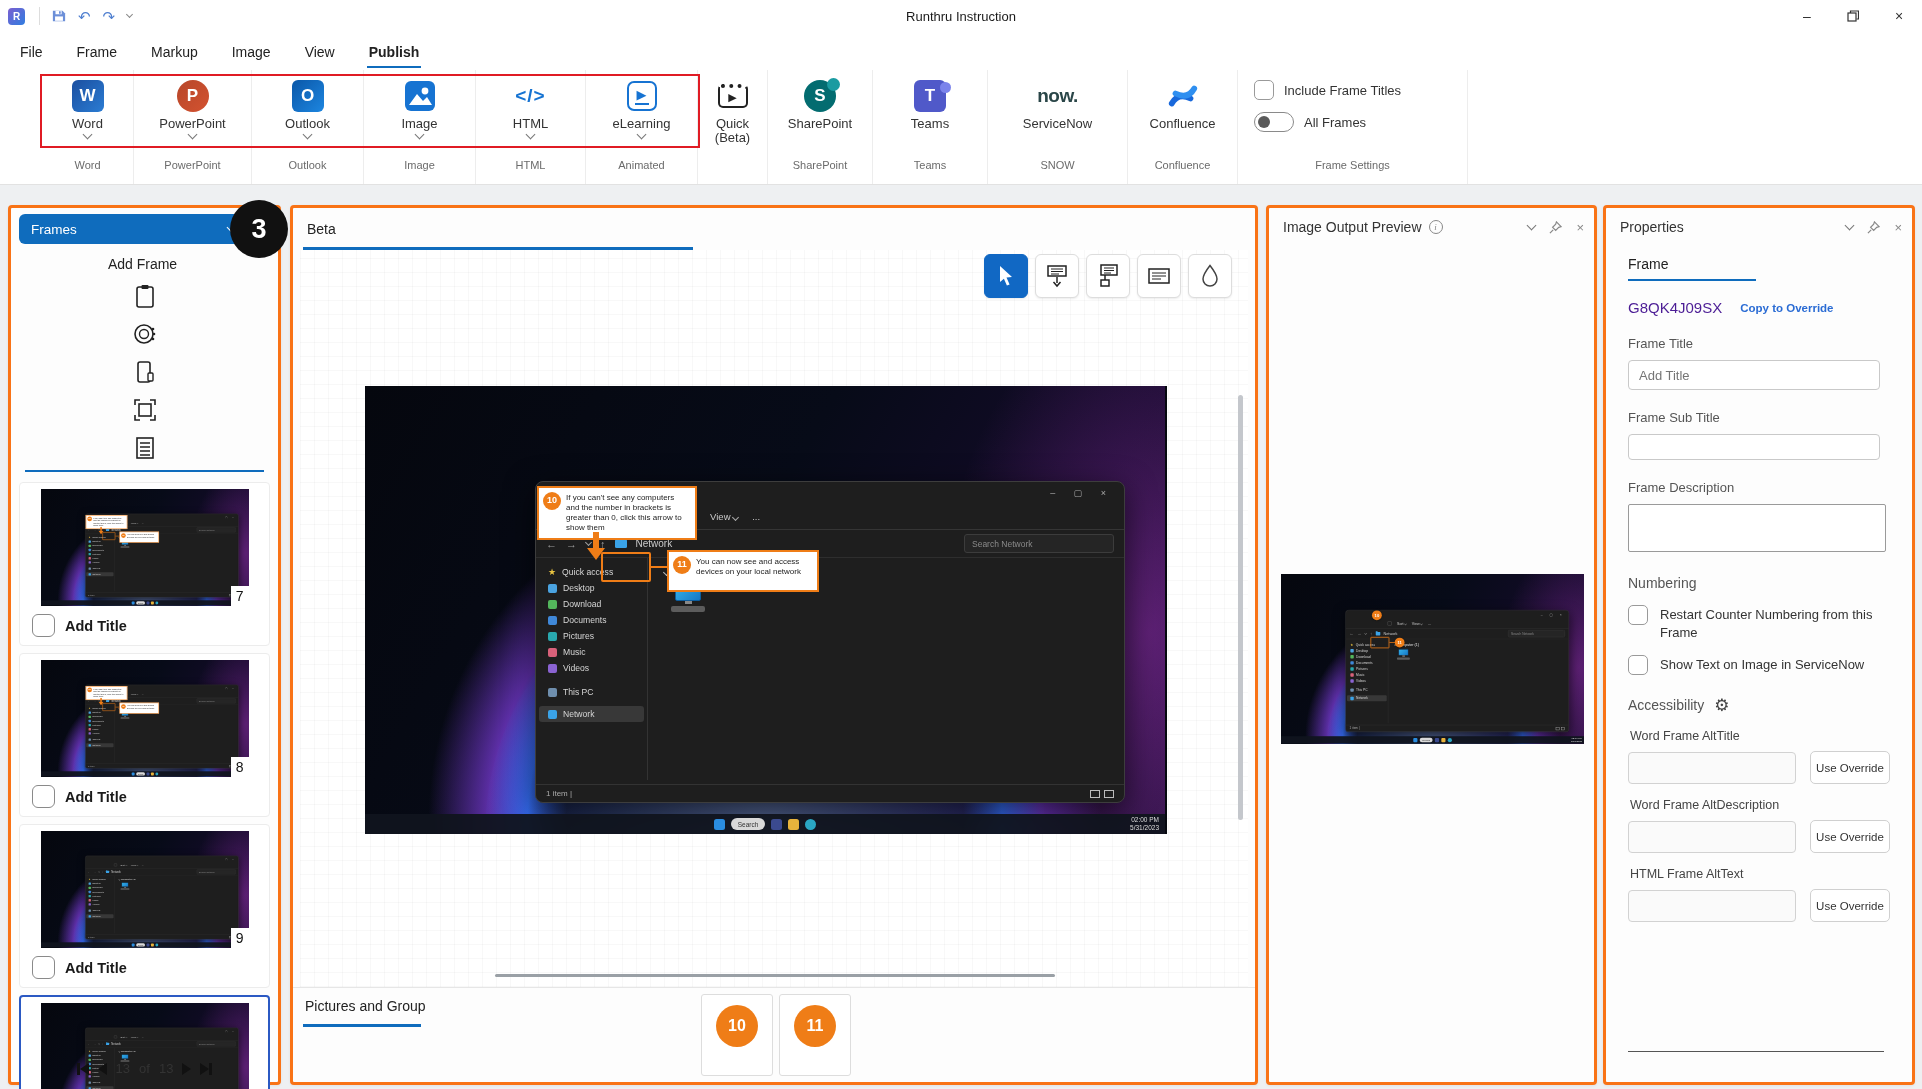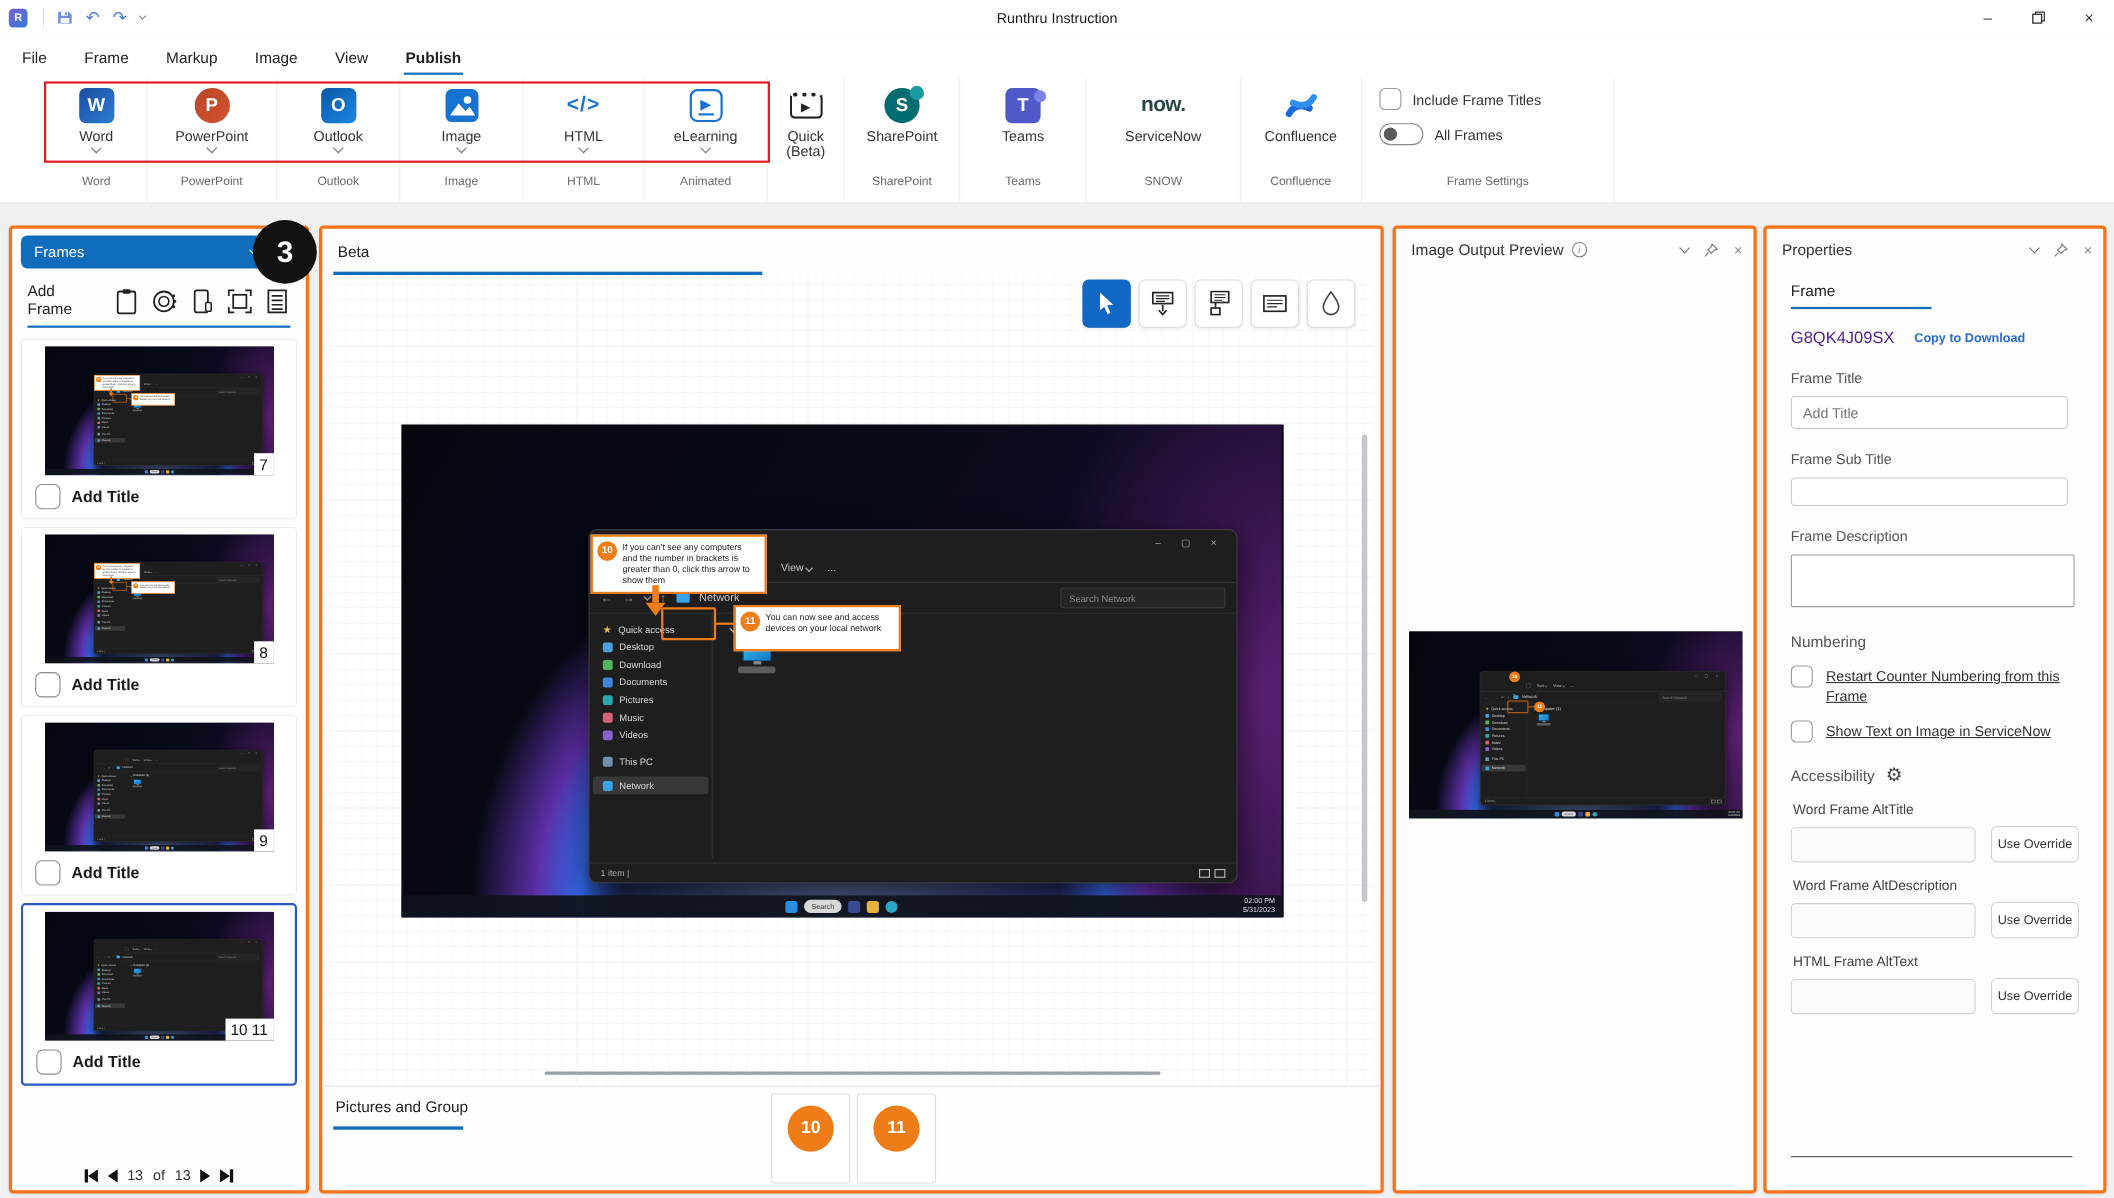--- a/index.html
+++ b/index.html
@@ -55,21 +55,21 @@
   .panel-header { height:38px; display:flex; align-items:center; padding:0 10px 0 14px; font-size:14px; color:#333; }
   .ph-icons { margin-left:auto; display:flex; align-items:center; gap:14px; color:#888; }
   .ph-icons .phi { font-size:13px; display:flex; align-items:center; }
 
   
   #frames-panel { left:8px; top:20px; width:273px; height:880px; }
   .frames-header { position:relative; margin:6px 8px 0; }
   .frames-header-bar { width:228px; height:30px; background:#0f6cbd; border-radius:6px; color:#fff; display:flex; align-items:center; padding:0 12px; font-size:13.5px; }
   .frames-header-bar .chev { margin-left:auto; }
   .step-badge { position:absolute; right:-18px; top:-14px; width:58px; height:58px; border-radius:50%; background:#111; color:#fff; font-size:27px; font-weight:bold; display:flex; align-items:center; justify-content:center; z-index:5; }
-  .addframe-row { display:flex; align-items:flex-end; gap:10px; margin:12px 14px 0; padding-bottom:8px; border-bottom:2px solid #0f6cbd; }
+  .addframe-row { display:flex; align-items:center; gap:10px; margin:12px 14px 0; padding-bottom:8px; border-bottom:2px solid #0f6cbd;flex-direction:column; }
   .addframe-row .af-label { font-size:14px; color:#222; margin-right:4px; }
   .af-icon { width:26px; height:28px; display:flex; align-items:center; justify-content:center; }
   #frames-list { margin:10px 8px 0; height:700px; overflow:hidden; }
   .frame-card { border:1px solid #ececec; border-radius:4px; padding:6px; margin-bottom:7px; background:#fff; }
   .frame-card.selected { border:2px solid #2b59c3; }
   .thumb-wrap { position:relative; width:208px; height:117px; margin:0 auto; }
   .num-label { position:absolute; right:0; bottom:0; background:#fff; color:#111; font-size:14px; padding:2px 5px; z-index:3; }
   .add-title-row { display:flex; align-items:center; gap:10px; margin:8px 0 2px 6px; }
   .cb-big { width:23px; height:23px; border:1.8px solid #8a8a8a; border-radius:6px; background:#fff; }
   .add-title-text { font-size:14.5px; font-weight:bold; color:#1a1a1a; }
@@ -110,21 +110,21 @@
   .props-tab { display:inline-block; font-size:14px; color:#222; padding-bottom:7px; border-bottom:2.5px solid #0f6cbd; min-width:128px; }
   .frameid-row { display:flex; align-items:center; gap:18px; margin-top:18px; }
   .frame-id { font-size:15px; color:#4c1d95; }
   .copy-link { font-size:11.5px; color:#2b6cd4; font-weight:bold; }
   .fld-label { font-size:13px; color:#555; margin-top:20px; }
   .txt-input { width:252px; height:30px; border:1px solid #c9c9c9; border-radius:4px; background:#fff; margin-top:9px; font-size:13px; color:#999; padding:0 10px; font-family:"Liberation Sans", sans-serif; }
   .txt-area { width:258px; height:48px; border:1px solid #9a9a9a; border-radius:2px; background:#fff; margin-top:9px; resize:none; }
   .section-label { font-size:14px; color:#555; margin-top:20px; display:flex; align-items:center; gap:10px; }
   .num-cb-row { display:flex; gap:12px; margin-top:14px; align-items:flex-start; }
   .num-cb-row .cb { flex:0 0 auto; }
-  .num-cb-row .cbl { font-size:13px; color:#333; line-height:1.35; padding-top:1px;text-decoration:underline; }
+  .num-cb-row .cbl { font-size:13px; color:#333; line-height:1.35; padding-top:1px; }
   .gear { font-size:17px; color:#444; font-family:"DejaVu Sans", sans-serif; }
   .alt-label { font-size:12.5px; color:#444; margin:14px 0 0 2px; }
   .alt-row { display:flex; align-items:center; gap:14px; margin-top:8px; }
   .alt-input { width:172px; height:32px; border:1px solid #d2d2d2; border-radius:4px; background:#fafafa; }
   .override-btn { width:82px; height:33px; border:1px solid #d0d0d0; border-radius:5px; background:#fff; font-size:11.5px; color:#333; display:flex; align-items:center; justify-content:center; }
   .props-divider { position:absolute; bottom:14px; left:22px; width:256px; height:1px; background:#555; }
 
   
   .shot-slot { position:relative; overflow:hidden; background:#06080f; }
   .slot-main { width:802px; height:448px; }
@@ -1174,21 +1174,21 @@
               <path d="M4.5 9.5 L1 13" stroke="#888" stroke-width="1.3"></path>
             </svg>
         </span>
         <span class="phi">×</span>
       </span>
     </div>
     <div class="props-body">
       <div class="props-tab">Frame</div>
       <div class="frameid-row">
         <span class="frame-id">G8QK4J09SX</span>
-        <span class="copy-link">Copy to Download</span>
+        <span class="copy-link">Copy to Override</span>
       </div>
       <div class="fld-label">Frame Title</div>
       <input class="txt-input" placeholder="Add Title" style="">
       <div class="fld-label">Frame Sub Title</div>
       <input class="txt-input" style="height: 26px;">
       <div class="fld-label">Frame Description</div>
       <textarea class="txt-area" style=""></textarea>
       <div class="section-label">Numbering</div>
       <div class="num-cb-row">
         <span class="cb"></span>

